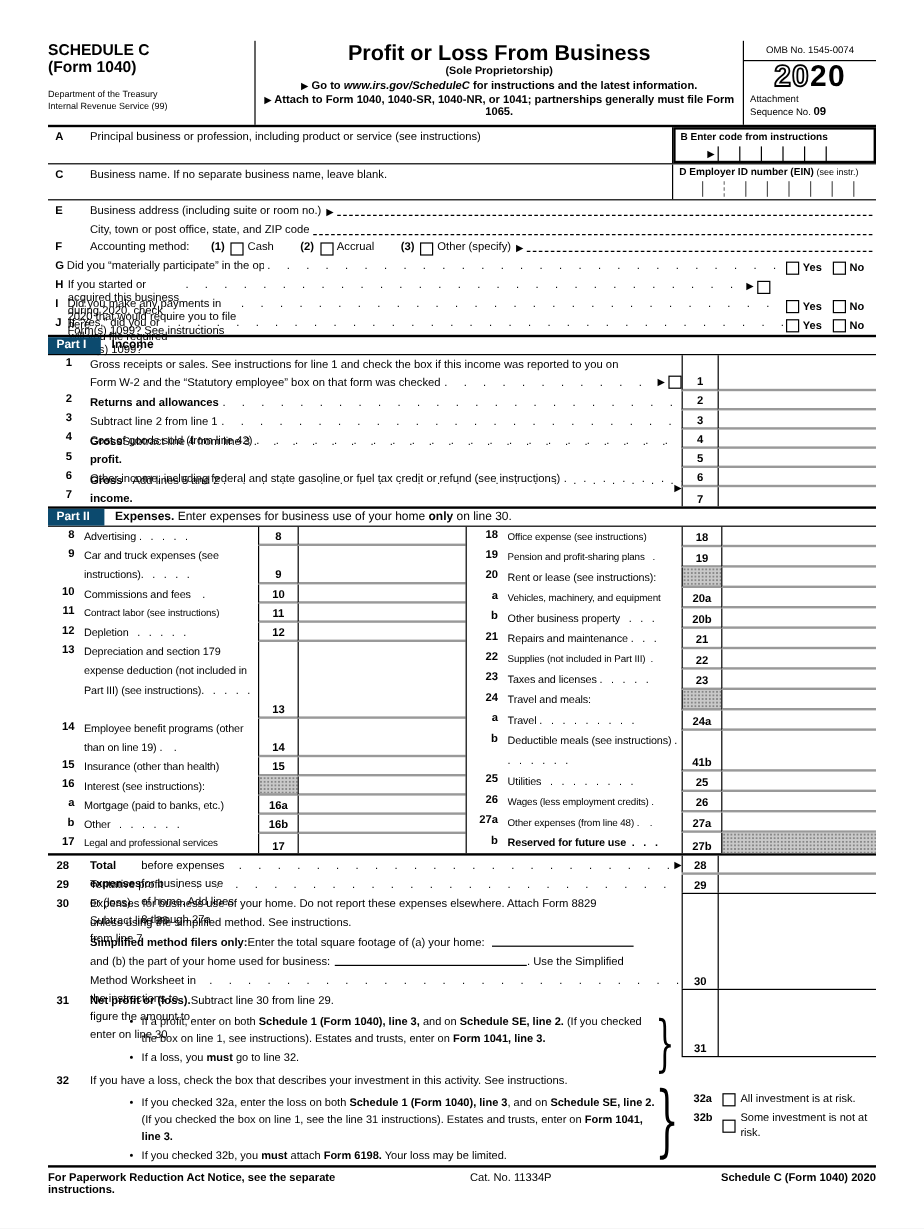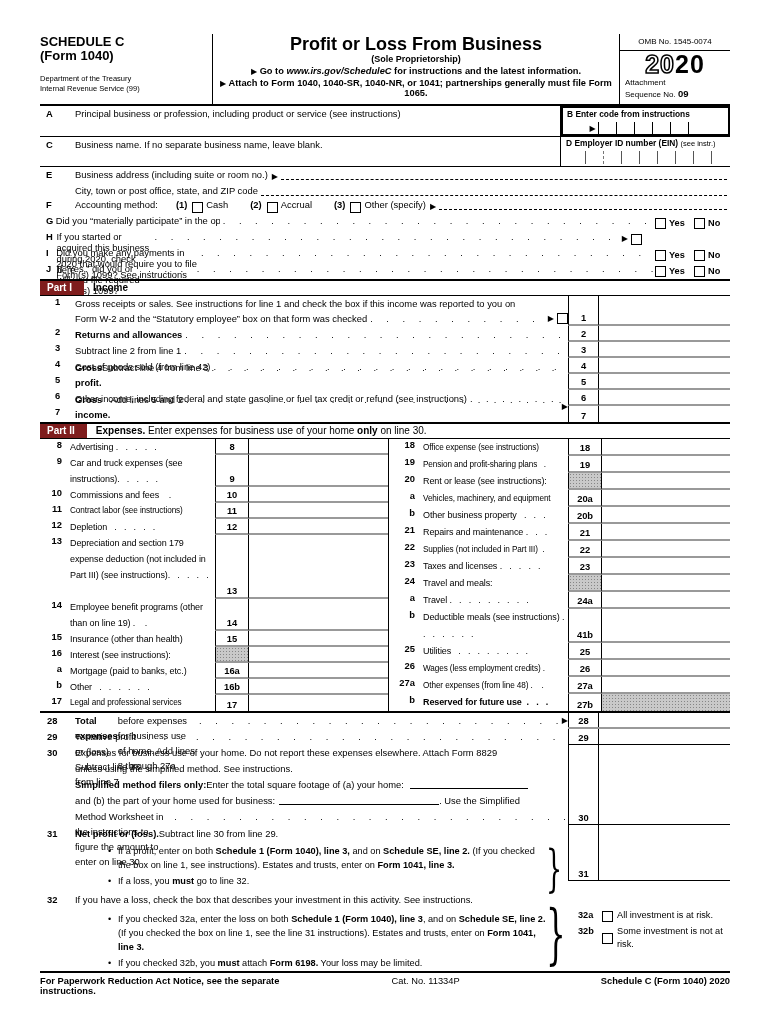--- a/index.html
+++ b/index.html
@@ -38,21 +38,21 @@
   .yn .lab{width:22px;font-size:9.2px;}
   .bbox2{border:2px solid #000;height:100%;box-sizing:border-box;padding:1px 0 0 4px;font-size:8.4px;}
   .ticks{display:flex;justify-content:center;margin-top:3px;align-items:flex-end;}
   .tick{width:17px;height:13px;border-left:1.4px solid #000;}
   .eincells{display:flex;margin-top:3px;padding-left:2px;}
   .einc{width:17px;height:13px;border-right:1px solid #555;}
   .einc.dash{border-right:1px dashed #777;}
   .einc:last-child{border-right:none;}
   
   .phead{display:flex;border-top:2px solid #000;border-bottom:1px solid #000;height:17px;box-sizing:border-box;align-items:stretch;}
-  .ptag{background:#7f1d1d;color:#fff;font-weight:bold;font-size:10px;padding:1px 12px 0 7px;flex:0 0 auto;}
+  .ptag{background:#0c4a6e;color:#fff;font-weight:bold;font-size:10px;padding:1px 12px 0 7px;flex:0 0 auto;}
   .pdesc{font-size:10px;padding:1px 0 0 9px;}
   
   .p1row{display:flex;box-sizing:border-box;}
   .p1n{width:35px;text-align:center;font-weight:bold;box-sizing:border-box;}
   .p1body{flex:1;min-width:0;display:flex;flex-direction:column;justify-content:flex-end;line-height:15px;box-sizing:border-box;}
   .p1box{width:30px;border-left:1px solid #000;border-bottom:2px solid #999;display:flex;align-items:flex-end;justify-content:center;font-weight:bold;padding-bottom:1px;box-sizing:border-box;}
   .p1amt{width:132px;border-left:1px solid #000;border-bottom:2px solid #999;box-sizing:border-box;}
   .p1row:last-child .p1box,.p1row:last-child .p1amt{border-bottom:none;}
   
   .grid{display:flex;border-bottom:2px solid #000;}

